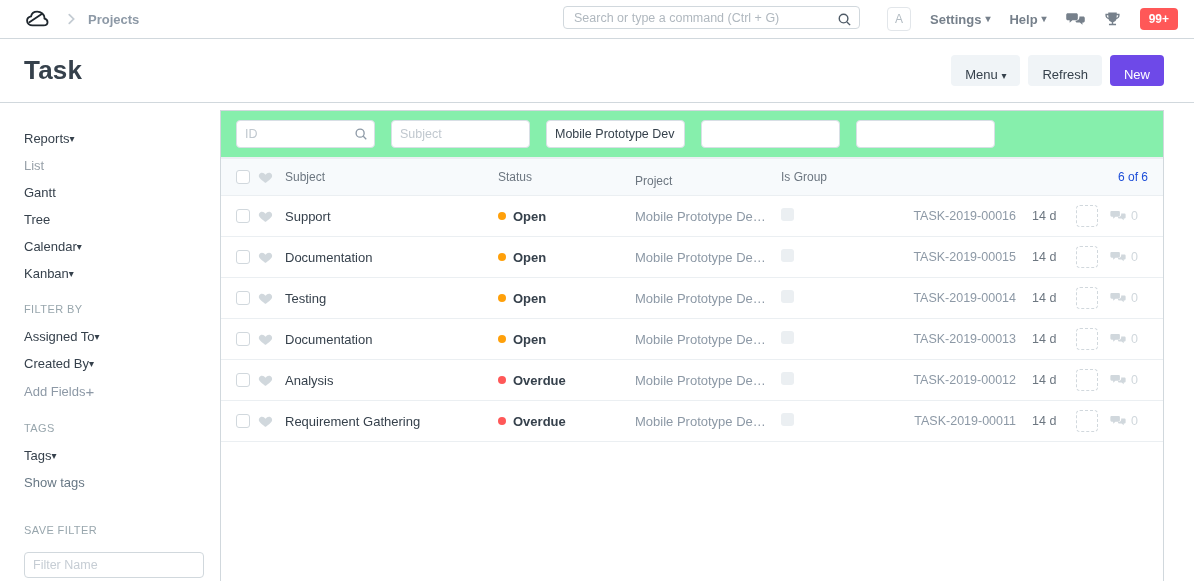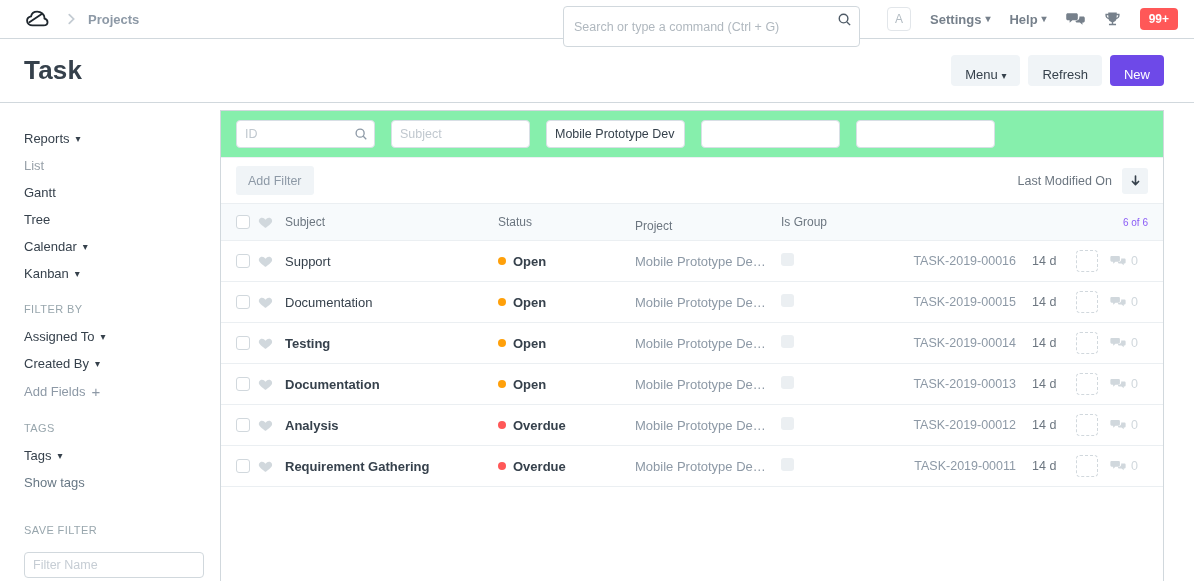--- a/index.html
+++ b/index.html
@@ -5,21 +5,21 @@
   * { margin:0; padding:0; box-sizing:border-box; }
   html,body { width:1194px; height:582px; overflow:hidden; background:#fff;
     font-family:"Liberation Sans", sans-serif; color:#36414c; }
 
   
   .navbar { height:39px; border-bottom:1px solid #d1d8dd; display:flex; align-items:center;
     padding:0 16px 0 24px; background:#fff; position:relative; }
   .nav-left { display:flex; align-items:center; gap:10px; }
   .crumb-chev { display:flex; }
   .crumb { font-size:13px; font-weight:bold; color:#8d99a6; }
-  .nav-search { position:absolute; left:563px; top:6px; width:297px; height:41px; }
+  .nav-search { position:absolute; left:563px; top:6px; width:297px; height:23px; }
   .nav-search input { width:100%; height:100%; border:1px solid #d1d8dd; border-radius:4px;
     padding:0 30px 0 10px; font-size:12.5px; color:#36414c; font-family:inherit; background:#fff; }
   .nav-search input::placeholder { color:#b0b8bf; }
   .nav-search .sicon { position:absolute; right:8px; top:6px; }
   .nav-right { margin-left:auto; display:flex; align-items:center; gap:19px; }
   .avatar-box { width:24px; height:24px; border:1px solid #e2e6ea; border-radius:4px;
     display:flex; align-items:center; justify-content:center; font-size:12px; color:#b3bcc3; }
   .nav-link { font-size:13px; font-weight:bold; color:#76808b; display:flex; align-items:center; gap:4px; cursor:pointer; }
   .caret { font-size:10px; color:#76808b; line-height:1; }
   .nav-icon { display:flex; cursor:pointer; }
@@ -31,21 +31,21 @@
   .page-title { font-size:26px; font-weight:bold; color:#36414c; letter-spacing:.2px; }
   .head-actions { margin-left:auto; display:flex; gap:8px; }
   .btn { height:31px; border:none; border-radius:4px; font-size:13px; font-family:inherit;
     padding:12px 14px; cursor:pointer; }
   .btn-default { background:#f0f4f7; color:#36414c; }
   .btn-primary { color:#fff; }
 
   
   .layout { display:flex; height:478px; }
   .sidebar { width:220px; padding:28px 16px 0 24px; font-size:13px; }
-  .side-item { display:flex; align-items:center; gap:6px; margin-bottom:12px; color:#36414c; cursor:pointer;text-align:center; }
+  .side-item { display:flex; align-items:center; margin-bottom:12px; color:#36414c; cursor:pointer;text-align:center; }
   .side-item.muted { color:#98a1a9; }
   .side-item .caret { color:#36414c; }
   .side-heading { font-size:11px; color:#98a6ad; letter-spacing:.4px; margin:22px 0 14px; }
   .side-link { color:#687885; }
   .plus { color:#8d99a6; font-size:15px; }
   .save-filter-input { width:180px; height:26px; border:1px solid #d1d8dd; border-radius:4px;
     padding:0 8px; font-size:12.5px; font-family:inherit; color:#36414c; margin-top:2px; }
   .save-filter-input::placeholder { color:#c6cdd4; }
 
   
@@ -66,33 +66,33 @@
     display:flex; align-items:center; justify-content:center; cursor:pointer; }
 
   .hrow { display:flex; align-items:center; height:38px; padding:0 15px; background:#f7fafc;
     border-top:1px solid #ebeff2; border-bottom:1px solid #ebeff2; font-size:12px; color:#6c7680; }
   .lrow { display:flex; align-items:center; height:41px; padding:0 15px; background:#fff;
     border-bottom:1px solid #ebeff2; font-size:13px; }
   .cb { width:14px; height:14px; border:1px solid #d1d8dd; border-radius:3px; background:#fff;
     margin-right:8px; flex:none; cursor:pointer; }
   .heart { margin-right:12px; display:flex; flex:none; cursor:pointer; }
   .col-subject { width:213px; color:#36414c; white-space:nowrap; overflow:hidden; cursor:pointer; }
-  .col-subject.bold { font-weight:bold; }
+  .col-subject.bold { font-weight:normal; }
   .col-status { width:137px; display:flex; align-items:center; gap:7px; font-weight:bold; color:#36414c; }
   .dot { width:8px; height:8px; border-radius:50%; display:inline-block; flex:none; }
   .col-project { width:146px; color:#8d99a6; white-space:nowrap; overflow:hidden; cursor:pointer; }
   .col-isgroup { width:50px; }
   .mini-check { width:13px; height:13px; background:#ebeff2; border-radius:3px; display:inline-block; }
   .spacer { flex:1; }
   .col-id { width:118px; text-align:right; color:#8d99a6; font-size:12.5px; margin-right:16px; white-space:nowrap; }
   .col-mod { width:34px; color:#6c7680; font-size:12.5px; margin-right:10px; }
   .avatar-ph { width:22px; height:22px; border:1px dashed #d1d8dd; border-radius:4px; margin-right:12px; flex:none; cursor:pointer; }
   .col-comments { display:flex; align-items:center; gap:5px; color:#d1d8dd; font-size:12.5px; width:38px; }
   .col-comments em { font-style:normal; }
-  .hdr-count { font-size:10px; color:#8b5cf6; }
+  .hdr-count { font-size:12px; color:#1d4ed8; }
   .empty-area { height:94px; background:#fff; }
 </style>
 </head>
 <body>
 
 <div class="navbar">
   <div class="nav-left">
     <span class="nav-icon">
       <svg width="30" height="22" viewBox="0 0 32 24" fill="none" stroke="#1f272e" stroke-width="2" stroke-linecap="round" stroke-linejoin="round">
         <path d="M9 19c-3.5 0-6-2.2-6-5 0-2.4 1.8-4.3 4.3-4.8C8 6 10.8 4 14 4c4.4 0 8 3 8 6.7 0 .3 0 .6-.1.9 2 .4 3.4 1.9 3.4 3.9 0 2.1-1.8 3.5-4.3 3.5z"></path>
@@ -225,31 +225,20 @@
         <input type="text" value="Mobile Prototype Dev" style="">
       </div>
       <div class="f-input">
         <input type="text" style="">
       </div>
       <div class="f-input">
         <input type="text" style="">
       </div>
     </div>
 
-    <div class="toolbar-strip">
-      <button class="add-filter">Add Filter</button>
-      <div class="sort-area">
-        <span class="sort-label">Last Modified On</span>
-        <button class="sort-btn">
-          <svg width="13" height="13" viewBox="0 0 16 16" fill="none" stroke="#36414c" stroke-width="2" stroke-linecap="round" stroke-linejoin="round">
-            <path d="M8 2.5v10M4.2 9.2 8 13l3.8-3.8"></path>
-          </svg>
-        </button>
-      </div>
-    </div>
 
     <div class="hrow">
       <span class="cb"></span>
       <span class="heart">
         <svg width="15" height="14" viewBox="0 0 24 22">
             <path fill="#d1d8dd" d="M12 20.5s-7.6-4.9-10.1-9.1C.4 8 2.4 4 6.4 4c2.3 0 3.9 1.2 5.6 3.3C13.7 5.2 15.3 4 17.6 4c4 0 6 4 4.5 7.4C19.6 15.6 12 20.5 12 20.5z"></path>
           </svg>
       </span>
       <span class="col-subject" style="color:#6c7680;">Subject</span>
       <span class="col-status" style="font-weight:normal;color:#6c7680;">Status</span>

